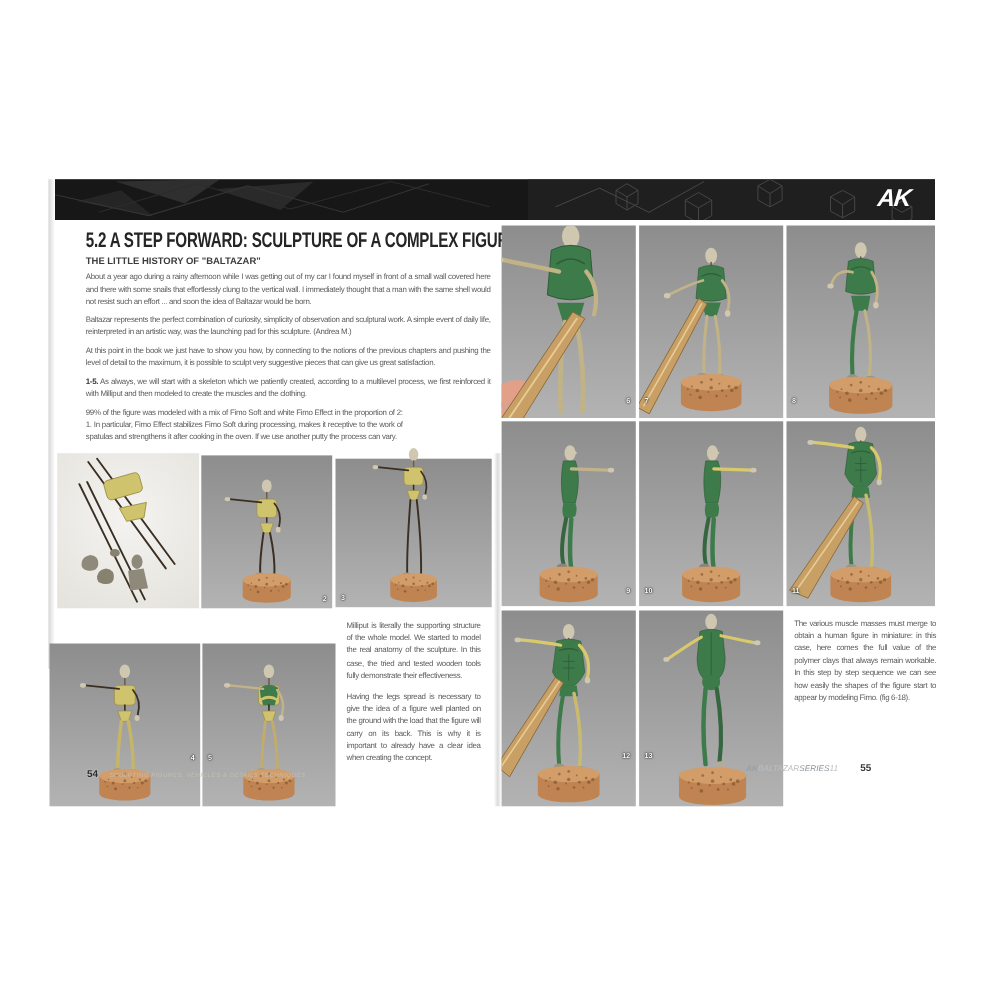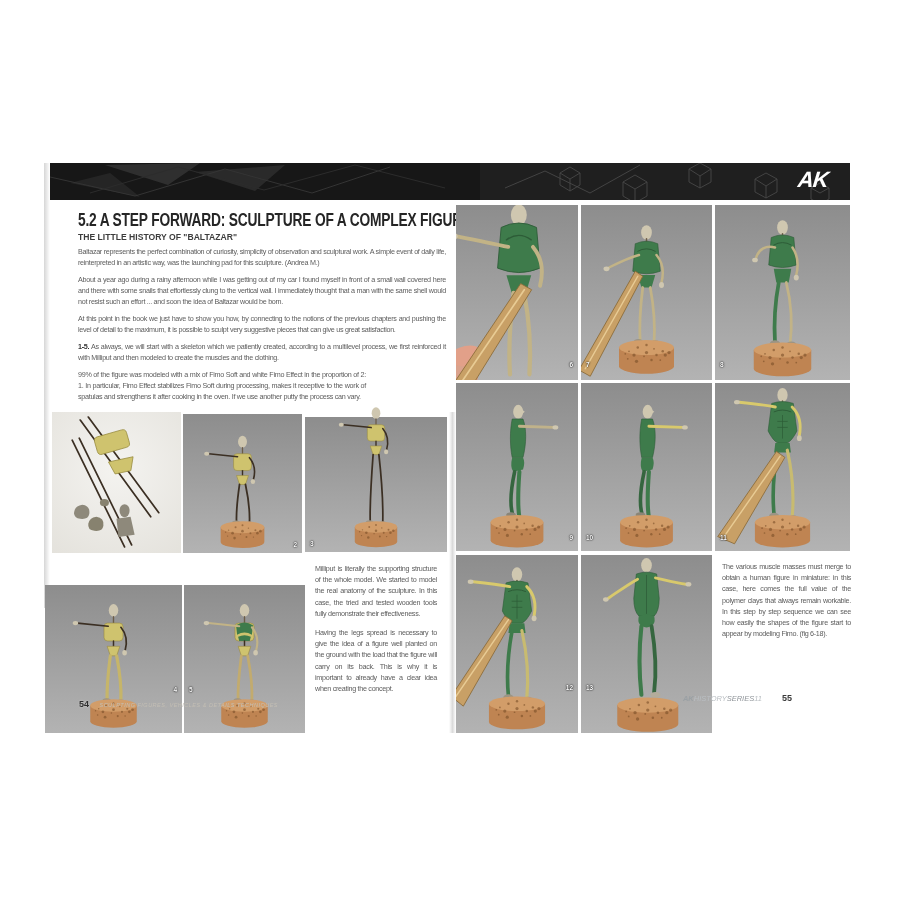--- a/index.html
+++ b/index.html
@@ -79,22 +79,22 @@
   </svg>
   <div class="abs" id="ak-logo">AK</div>
 </div>
 
 <div class="abs" id="edge-left"></div>
 <div class="abs" id="gutter"></div>
 
 <div class="abs" id="left-text">
   <h1>5.2 A STEP FORWARD: SCULPTURE OF A COMPLEX FIGURE</h1>
   <h2>THE LITTLE HISTORY OF "BALTAZAR"</h2>
+  <p>About a year ago during a rainy afternoon while I was getting out of my car I found myself in front of a small wall covered here and there with some snails that effortlessly clung to the vertical wall. I immediately thought that a man with the same shell would not resist such an effort ... and soon the idea of Baltazar would be born.</p>
   <p>Baltazar represents the perfect combination of curiosity, simplicity of observation and sculptural work. A simple event of daily life, reinterpreted in an artistic way, was the launching pad for this sculpture. (Andrea M.)</p>
-  <p>About a year ago during a rainy afternoon while I was getting out of my car I found myself in front of a small wall covered here and there with some snails that effortlessly clung to the vertical wall. I immediately thought that a man with the same shell would not resist such an effort ... and soon the idea of Baltazar would be born.</p>
   <p>At this point in the book we just have to show you how, by connecting to the notions of the previous chapters and pushing the level of detail to the maximum, it is possible to sculpt very suggestive pieces that can give us great satisfaction.</p>
   <p><span class="step-label">1-5.</span>
      <span>As always, we will start with a skeleton which we patiently created, according to a multilevel process, we first reinforced it with Milliput and then modeled to create the muscles and the clothing.</span></p>
   <p><span class="head-gap"></span><span>99% of the figure was modeled with a mix of Fimo Soft and white Fimo Effect in the proportion of 2: 1. In particular, Fimo Effect stabilizes Fimo Soft during processing, makes it receptive to the work of spatulas and strengthens it after cooking in the oven. If we use another putty the process can vary.</span></p>
 </div>
 
 <div class="abs side-col" id="col-mid">
   <p>Milliput is literally the supporting structure of the whole model. We started to model the real anatomy of the sculpture. In this case, the tried and tested wooden tools fully demonstrate their effectiveness.</p>
   <p>Having the legs spread is necessary to give the idea of a figure well planted on the ground with the load that the figure will carry on its back. This is why it is important to already have a clear idea when creating the concept.</p>
 </div>
@@ -548,14 +548,14 @@
       <span class="num bl" style="bottom: 42px;">13</span>
     </div>
   </div>
 
 <div class="abs" id="footer-left">
   <span class="pnum">54</span>
   <span id="watermark">SCULPTING FIGURES, VEHICLES &amp; DETAILS TECHNIQUES</span>
 </div>
 
 <div class="abs" id="footer-right">
-  <span class="brand-ak">AK</span><span>HISTORY</span><span class="brand-series">SERIES</span><span>11</span><span class="pnum">55</span>
+  <span class="brand-ak">AK</span><span>BALTAZAR</span><span class="brand-series">SERIES</span><span>11</span><span class="pnum">55</span>
 </div>
 
 </body></html>

